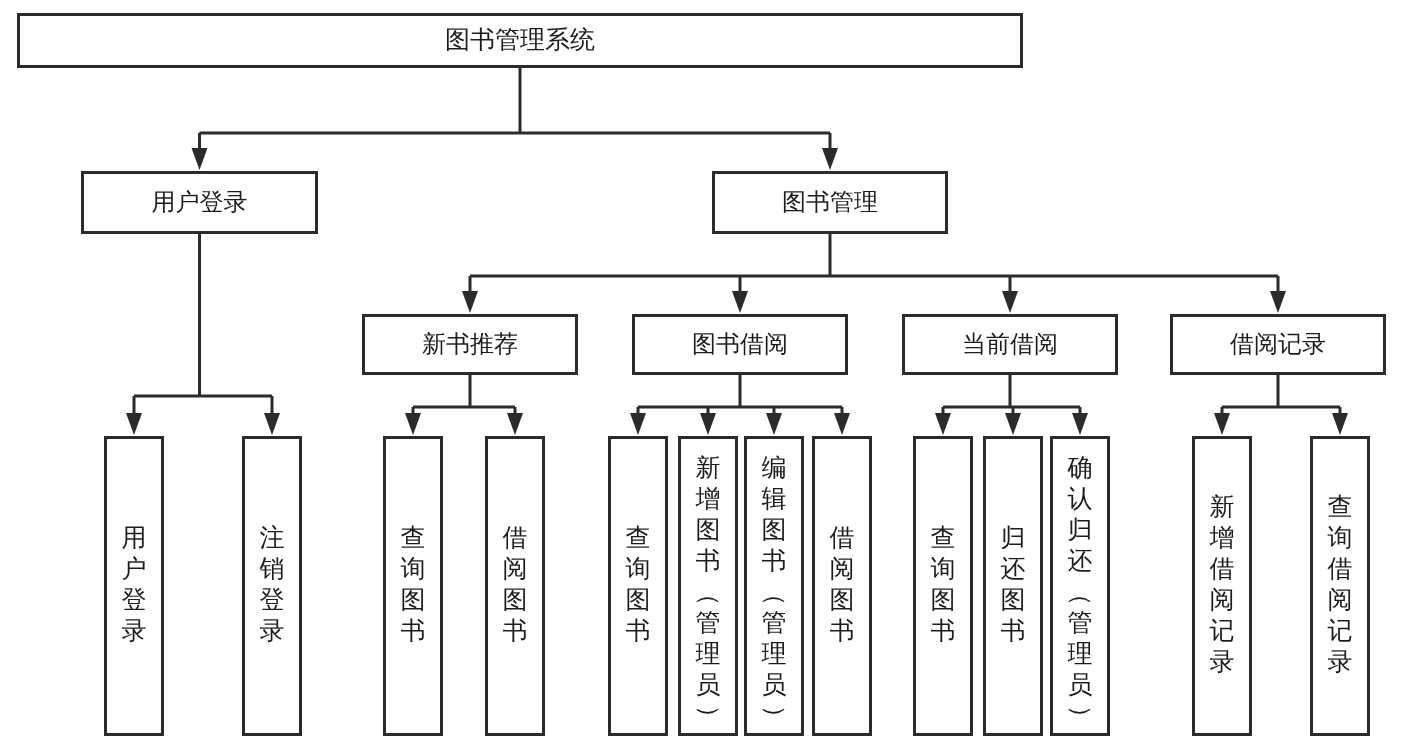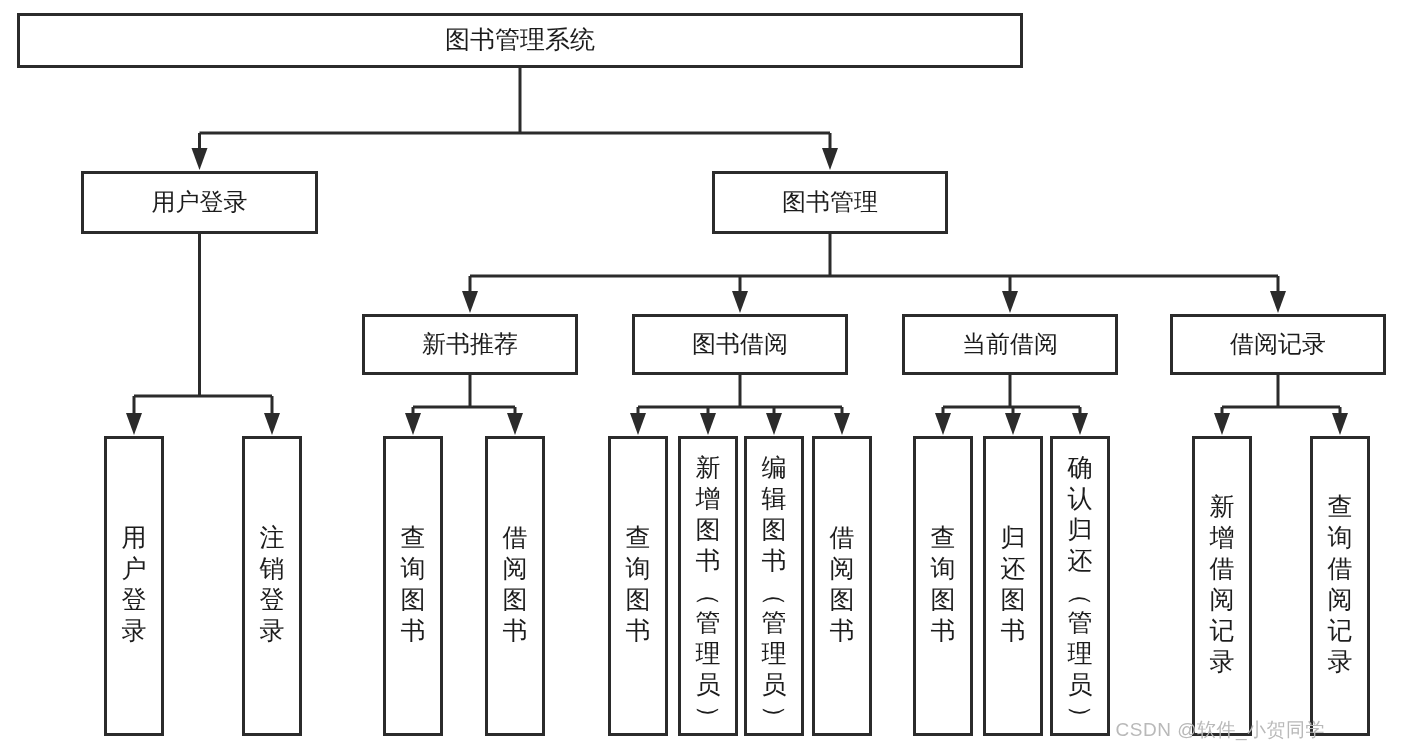--- a/index.html
+++ b/index.html
@@ -310,14 +310,13 @@
             <text class="vlabel-char" x="1340" y="508.5">查</text>
             <text class="vlabel-char" x="1340" y="539.5">询</text>
             <text class="vlabel-char" x="1340" y="570.5">借</text>
             <text class="vlabel-char" x="1340" y="601.5">阅</text>
             <text class="vlabel-char" x="1340" y="632.5">记</text>
             <text class="vlabel-char" x="1340" y="663.5">录</text>
           </g>
         </g>
       </g>
   </svg>
-  <div class="watermark-text">CSDN @软件_小贺同学</div>
 </div>
 
 </body></html>

